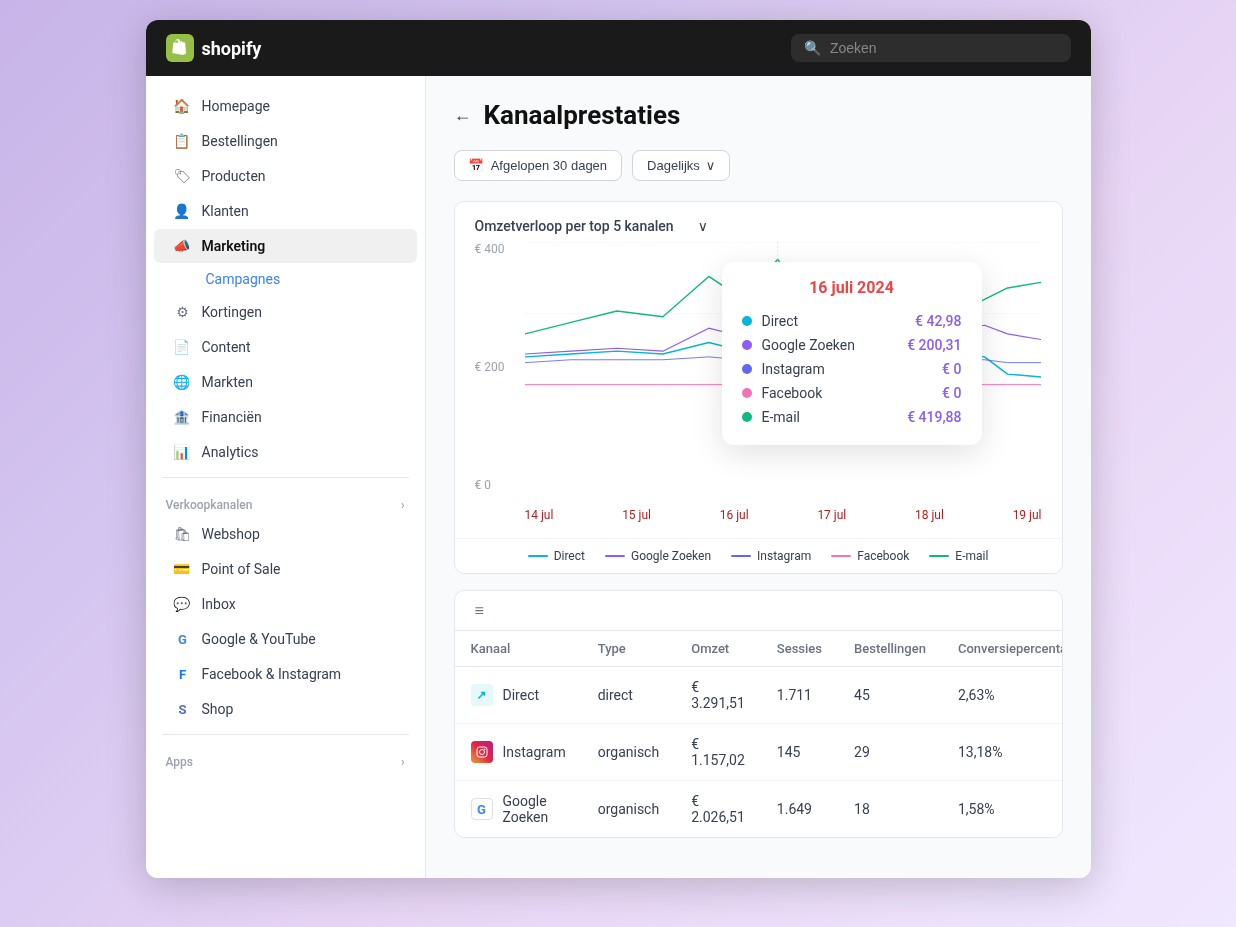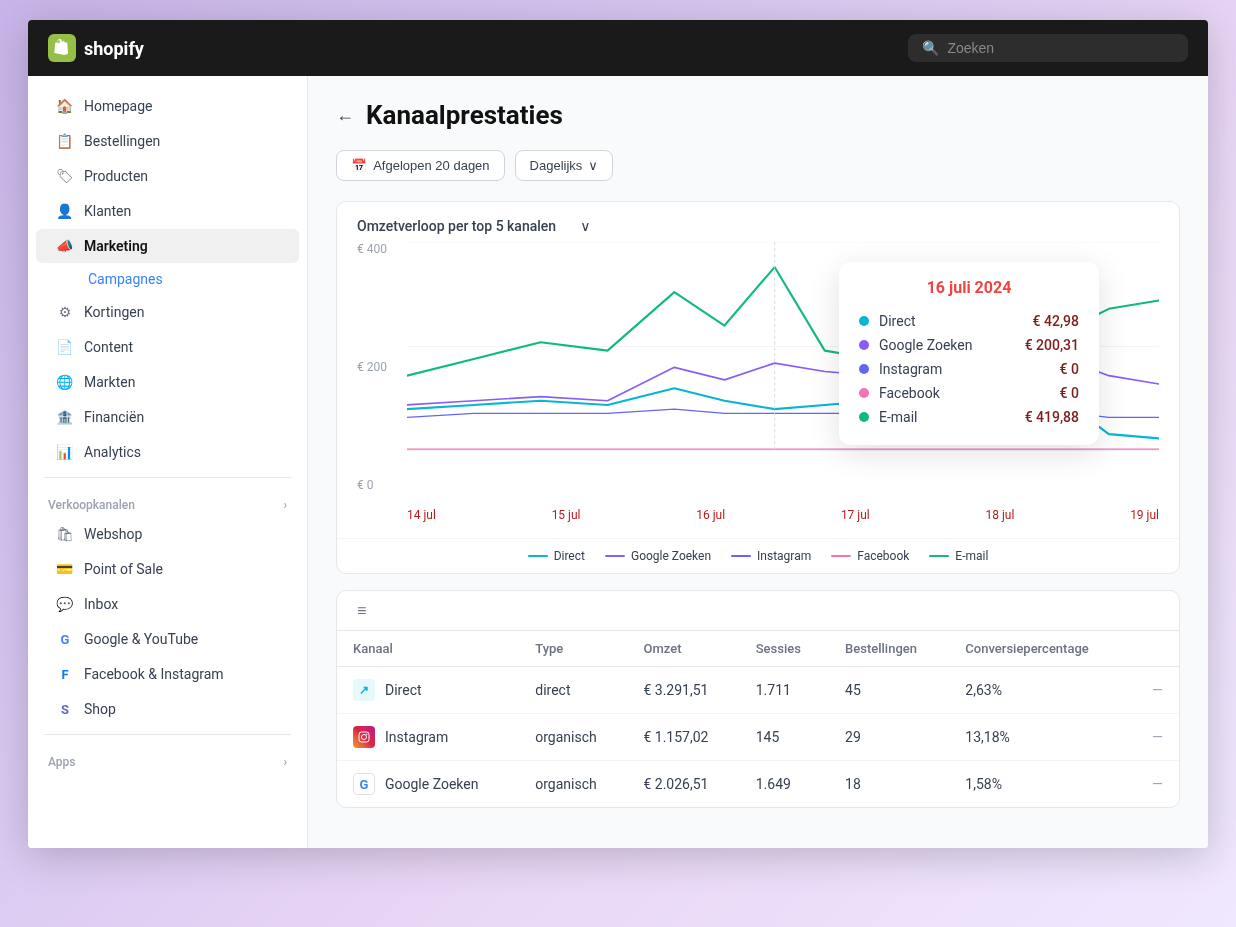--- a/index.html
+++ b/index.html
@@ -6,23 +6,23 @@
     body {
       font-family: -apple-system, BlinkMacSystemFont, 'Segoe UI', Roboto, sans-serif;
       background: linear-gradient(135deg, #c8b4e8 0%, #d4c5f0 30%, #e8d5f5 60%, #f0e8ff 100%);
       min-height: 927px;
       display: flex;
       align-items: flex-start;
       justify-content: center;
       padding: 20px;
     }
     .app-window {
-      width: 1180px;
+      width: 945px;
       background: #f4f6f8;
-      border-radius: 4px;
+      border-radius: 12px;
       overflow: hidden;
       box-shadow: 0 8px 40px rgba(0,0,0,0.2);
       display: flex;
       flex-direction: column;
     }
     
     .header {
       background: #1a1a1a;
       height: 56px;
       display: flex;
@@ -286,21 +286,21 @@
       font-size: 14px;
       color: #374151;
     }
     .tooltip-color-dot {
       width: 10px;
       height: 10px;
       border-radius: 50%;
       flex-shrink: 0;
     }
     .tooltip-label { flex: 1; }
-    .tooltip-value { font-weight: 500; color: #7f1d1d; }
+    .tooltip-value { font-weight: 500; color: #8b5cf6; }
     
     .table-header-row {
       display: flex;
       align-items: center;
       padding: 10px 20px;
       border-bottom: 1px solid #e5e7eb;
     }
     .filter-icon {
       color: #6b7280;
       font-size: 16px;
@@ -452,21 +452,21 @@
 
     <div class="main">
       <div class="page-header">
         <button class="back-btn">←</button>
         <h1 class="page-title">Kanaalprestaties</h1>
       </div>
 
       <div class="toolbar">
         <button class="toolbar-btn">
           <span>📅</span>
-          <span>Afgelopen 20 dagen</span>
+          <span>Afgelopen 30 dagen</span>
         </button>
         <button class="toolbar-btn">
           <span>Dagelijks</span>
           <span>∨</span>
         </button>
       </div>
 
       <div class="card">
         <div class="chart-header">
           <span>Omzetverloop per top 5 kanalen</span>

